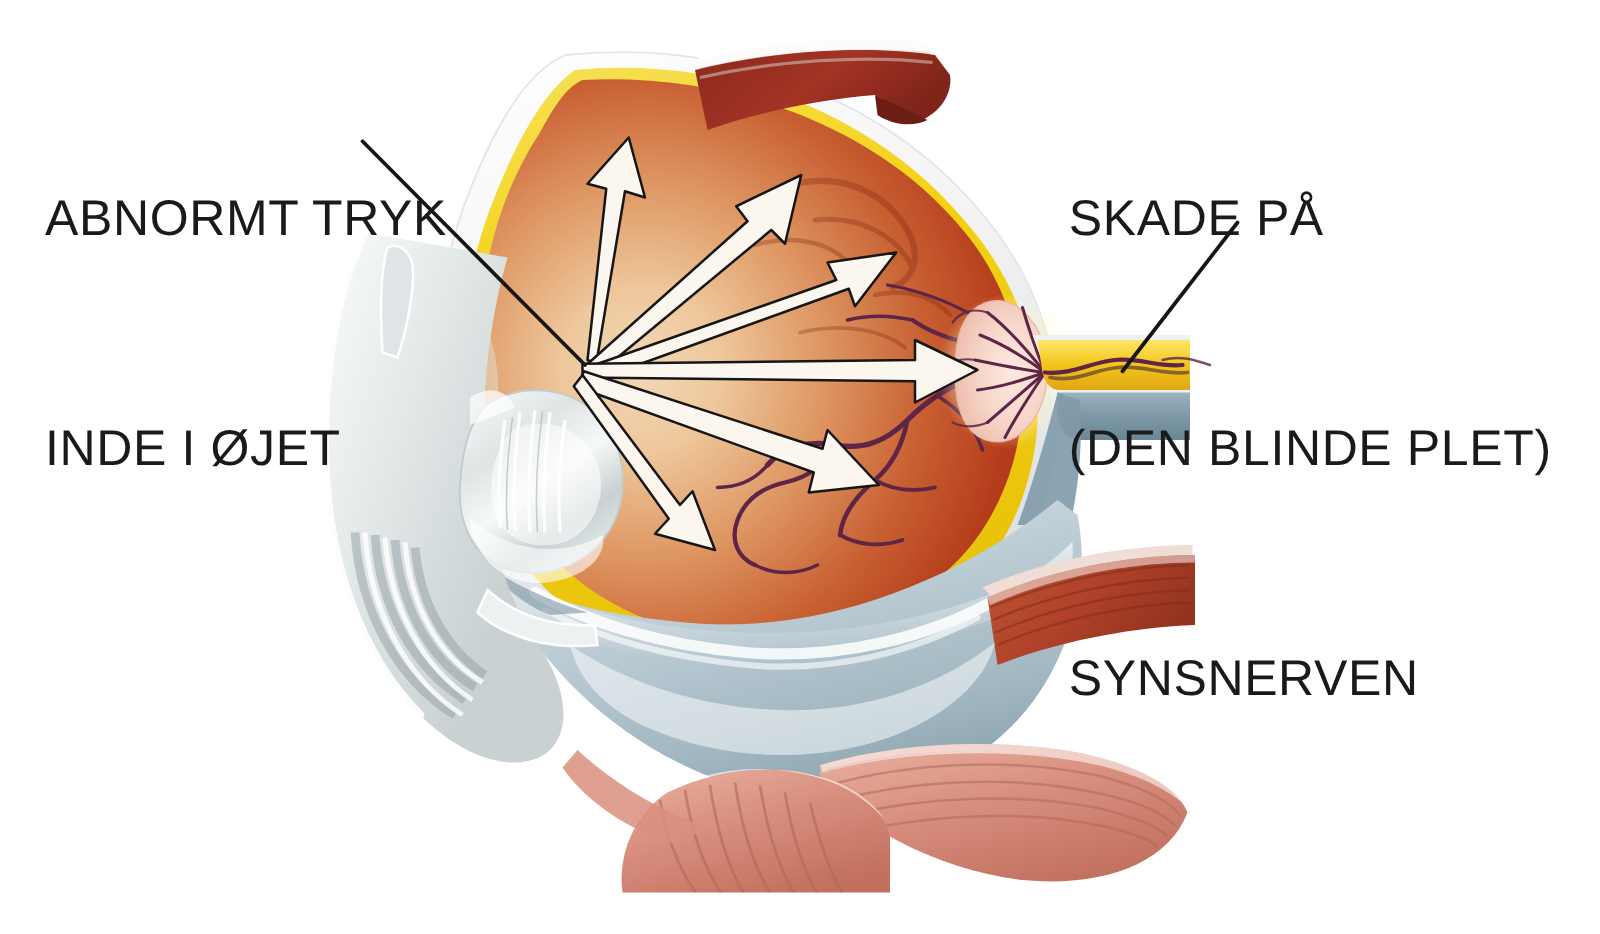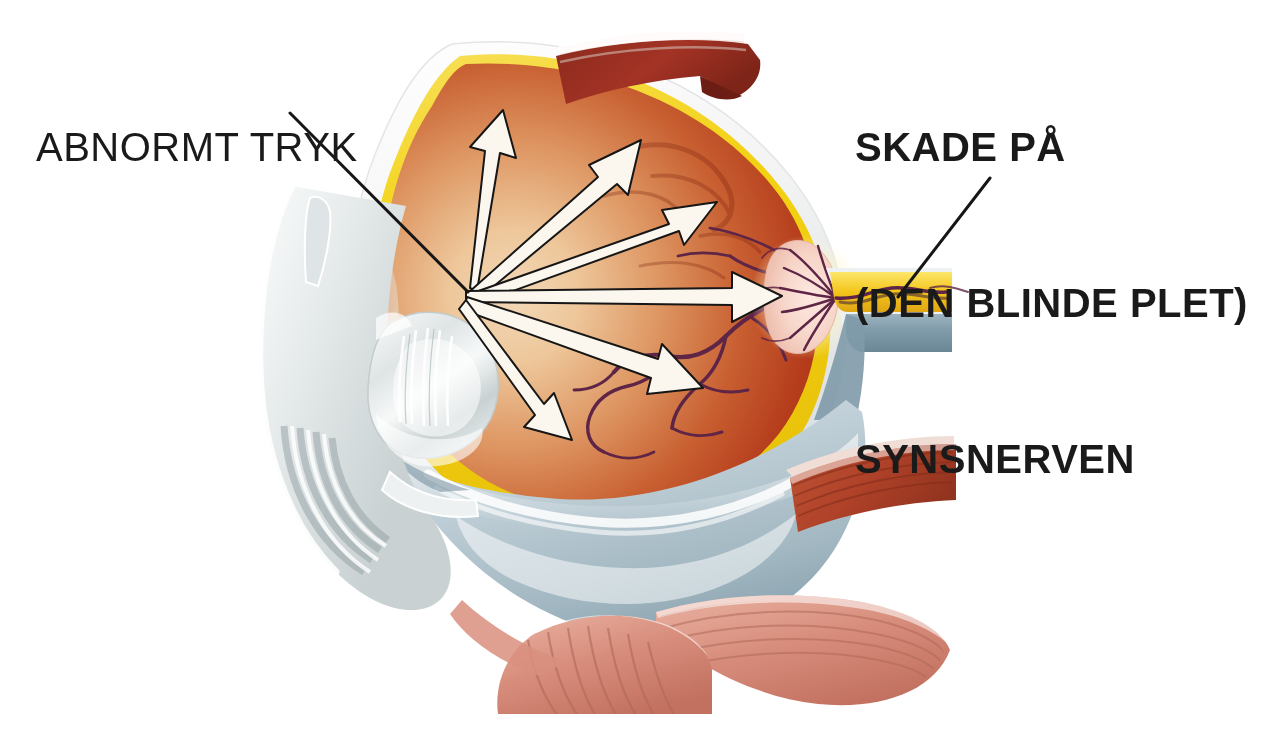--- a/index.html
+++ b/index.html
@@ -37,23 +37,22 @@
   }
   #label-left {
     left: 36px;
     top: 17px;
     font-size: 40px;
   }
   #label-right {
     left: 855px;
     top: 17px;
     font-size: 40px;
-    font-weight: bold;
-  }
-  .callout .line { display: block; }
+  }
+  .callout .line { display: block; margin-top: 28px; }
 </style>
 </head>
 <body>
 
 <div id="stage">
 
   <svg id="diagram-svg" viewBox="0 0 1280 747">
     <defs>
 
       <radialGradient id="gVitreous" cx="30%" cy="52%" r="82%">
@@ -437,20 +436,21 @@
     </g>
 
     <g stroke="#161616" stroke-width="3" fill="none" stroke-linecap="round">
       <line x1="290" y1="113" x2="468" y2="292"></line>
       <line x1="990" y1="178" x2="898" y2="297"></line>
     </g>
   </svg>
 
   <div class="callout" id="label-left">
     <span class="line">ABNORMT TRYK</span>
+    <span class="line">INDE I ØJET</span>
   </div>
 
   <div class="callout" id="label-right">
     <span class="line">SKADE PÅ</span>
     <span class="line">(DEN BLINDE PLET)</span>
     <span class="line">SYNSNERVEN</span>
   </div>
 
 </div>
 

